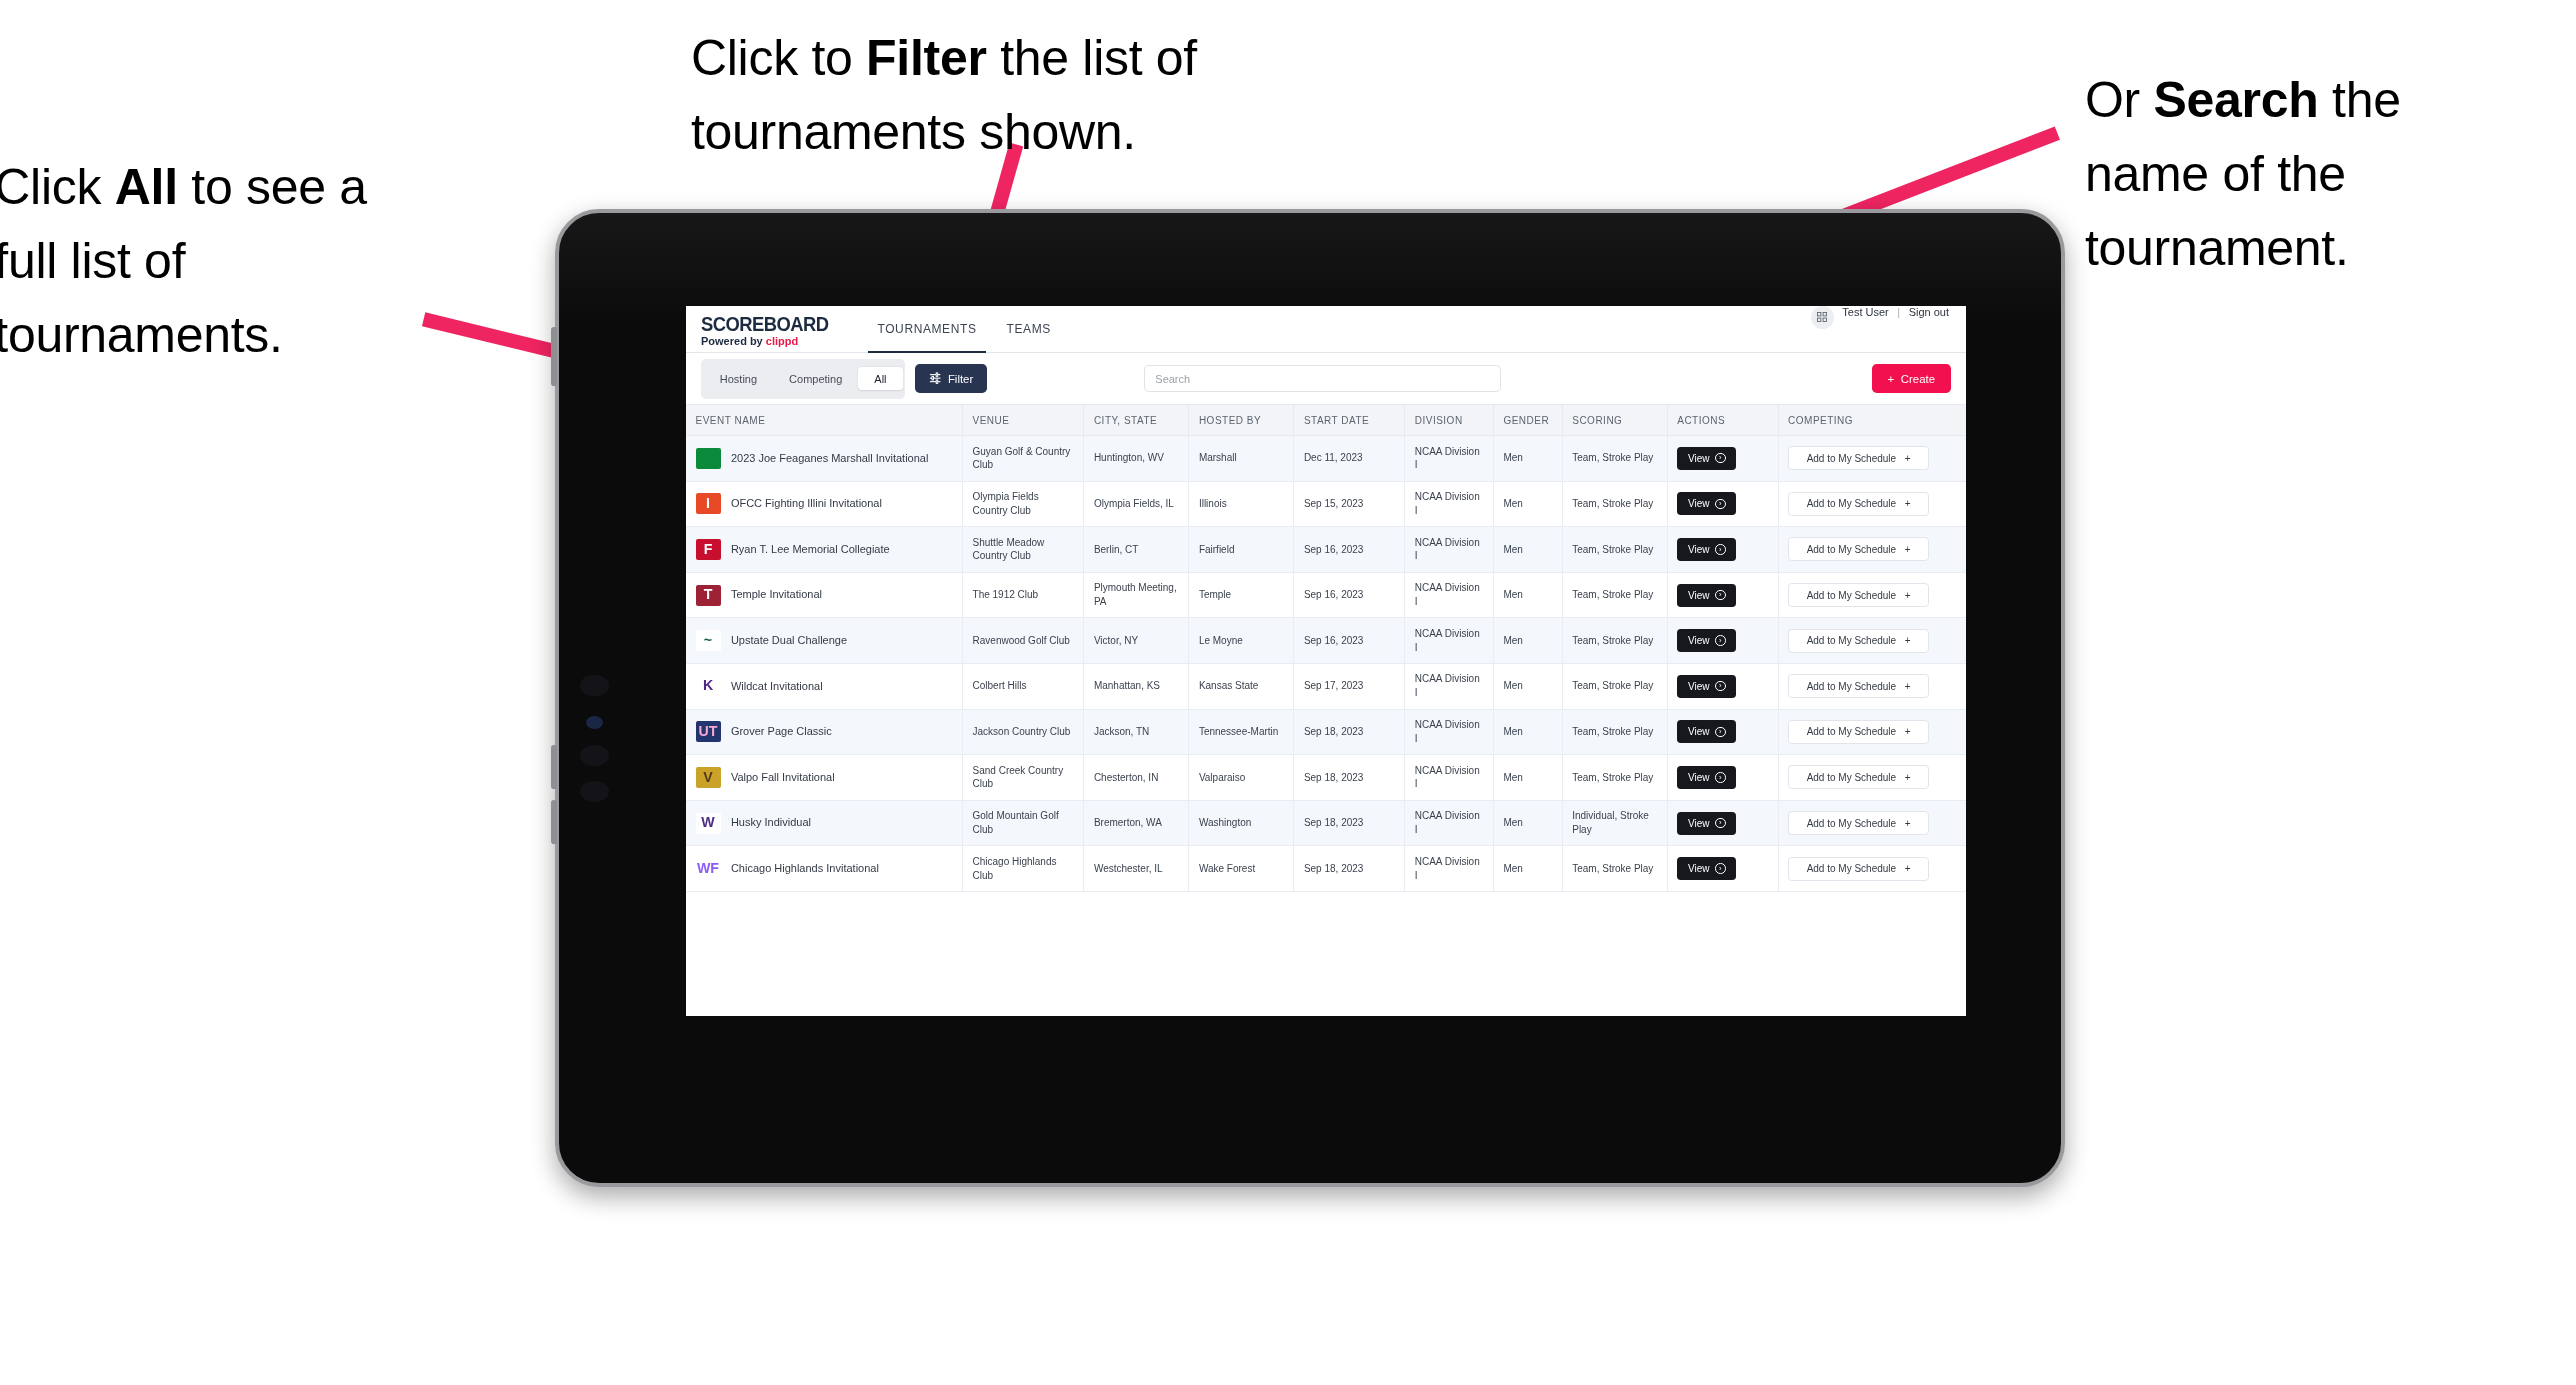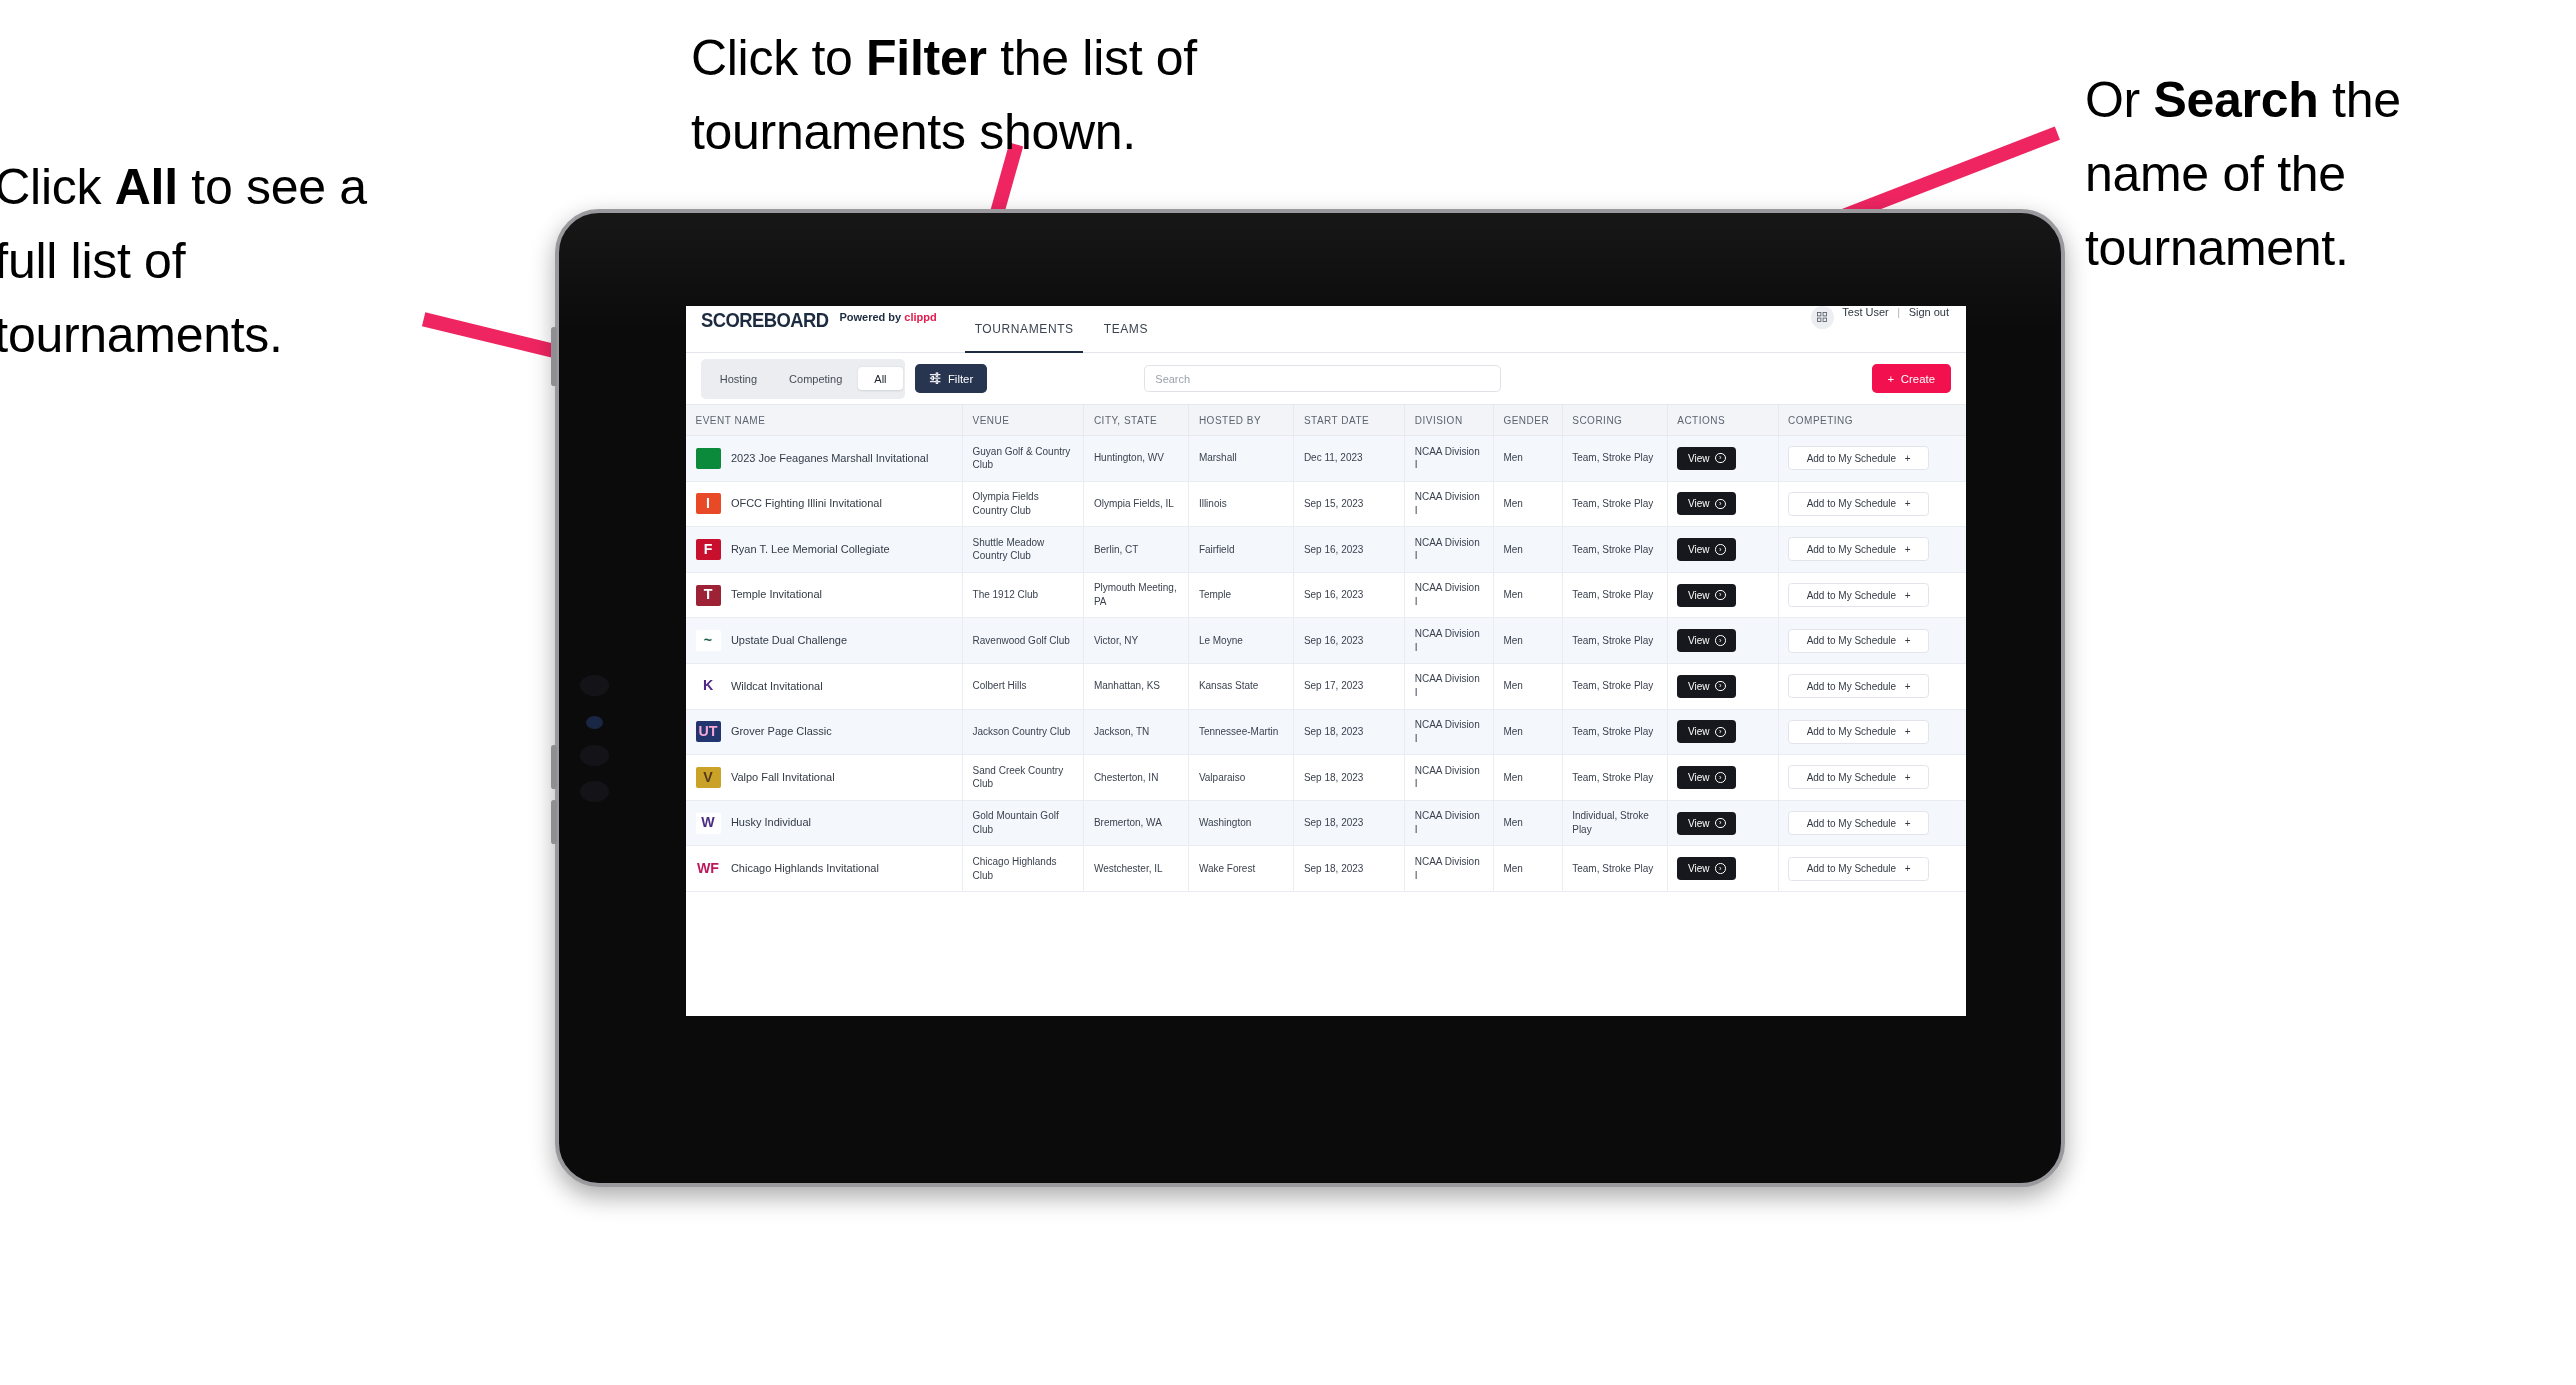--- a/index.html
+++ b/index.html
@@ -78,21 +78,21 @@
   
   #app-header {
     height: 47px;
     border-bottom: 0.9px solid #e3e6ea;
     display: flex; align-items: stretch;
     background: #fff;
     position: relative;
   }
   #brand {
     padding: 3.8px 0 0 15px;
-    display: flex; flex-direction: row; justify-content: center;
+    display: flex; flex-direction: column; justify-content: center;
     min-width: 120px;
   }
   #brand-title {
     font-family: "Liberation Sans Narrow", "Liberation Sans", sans-serif;
     font-weight: 700;
     font-size: 20px;
     letter-spacing: -0.6px;
     color: #1d2b40;
     line-height: 1;
     transform: scaleX(0.92);
@@ -638,21 +638,21 @@
                   <span class="circ-arrow">›</span>
                 </button></td>
               <td><button class="btn-add">
                   <span>Add to My Schedule</span>
                   <span>+</span>
                 </button></td>
             </tr>
             <tr>
               <td>
                 <div class="ev-cell">
-                  <span class="ev-logo" style="background: rgb(255, 255, 255); color: #be185d;">WF</span>
+                  <span class="ev-logo" style="background: rgb(255, 255, 255); color: #8b5cf6;">WF</span>
                   <span class="ev-name">Chicago Highlands Invitational</span>
                 </div>
               </td>
               <td>Chicago Highlands Club</td>
               <td>Westchester, IL</td>
               <td>Wake Forest</td>
               <td>Sep 18, 2023</td>
               <td>NCAA Division I</td>
               <td>Men</td>
               <td>Team, Stroke Play</td>

